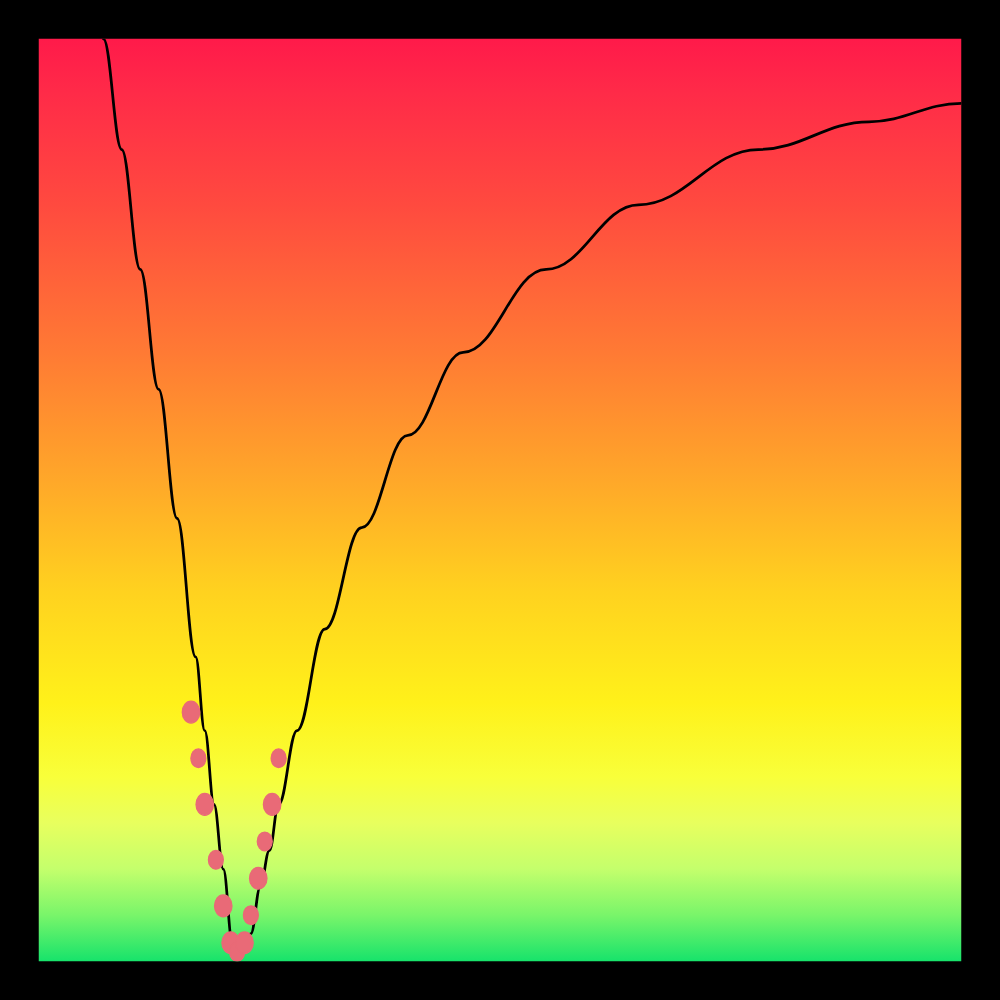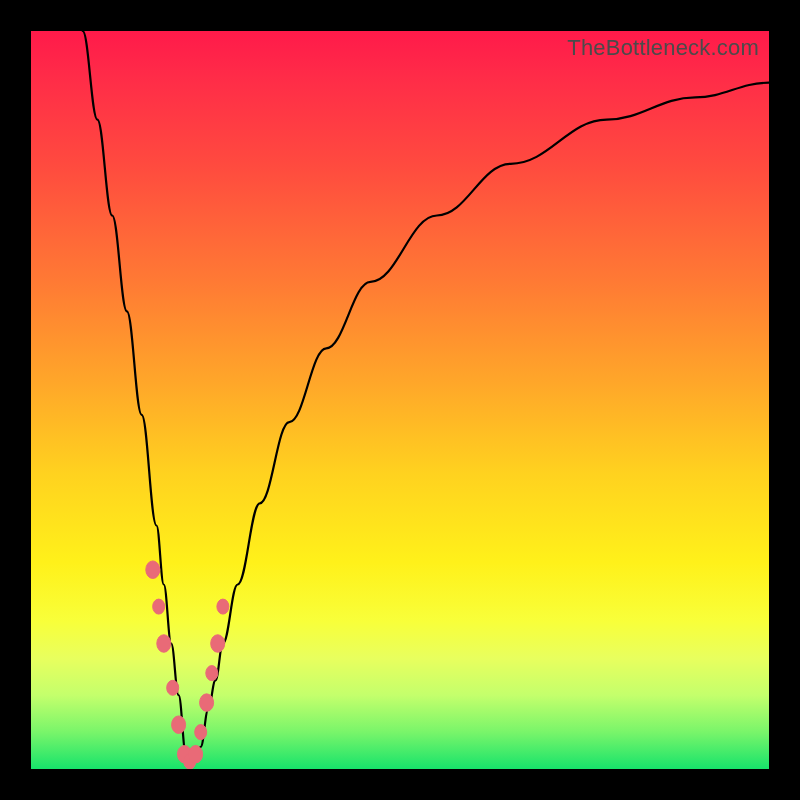--- a/index.html
+++ b/index.html
@@ -68,21 +68,20 @@
     fill: #e96a77;
     stroke: #e96a77;
   }
 </style>
 </head>
 <body>
 
 <div class="frame">
   <div class="plot-area">
 
-    <span class="watermark">TheBottleneck.com</span>
 
     <svg class="curve" viewBox="0 0 738 738" preserveAspectRatio="none">
       <path id="curvePath" class="curve-path" d="M 51.7 0.0 C 57.6 0.0, 60.5 88.6, 66.4 88.6 C 72.3 88.6, 75.3 184.5, 81.2 184.5 C 87.1 184.5, 90.0 280.4, 95.9 280.4 C 101.8 280.4, 104.8 383.8, 110.7 383.8 C 116.6 383.8, 119.6 494.5, 125.5 494.5 C 128.4 494.5, 129.9 553.5, 132.8 553.5 C 135.8 553.5, 137.3 612.5, 140.2 612.5 C 143.2 612.5, 144.6 664.2, 147.6 664.2 C 150.6 664.2, 152.0 723.2, 155.0 723.2 C 157.9 723.2, 159.4 730.6, 162.4 730.6 C 165.3 730.6, 166.8 715.9, 169.7 715.9 C 172.7 715.9, 174.2 679.0, 177.1 679.0 C 180.1 679.0, 181.5 649.4, 184.5 649.4 C 187.5 649.4, 188.9 612.5, 191.9 612.5 C 197.8 612.5, 200.7 553.5, 206.6 553.5 C 215.5 553.5, 219.9 472.3, 228.8 472.3 C 240.6 472.3, 246.5 391.1, 258.3 391.1 C 273.1 391.1, 280.4 317.3, 295.2 317.3 C 312.9 317.3, 321.8 250.9, 339.5 250.9 C 366.0 250.9, 379.3 184.5, 405.9 184.5 C 435.4 184.5, 450.2 132.8, 479.7 132.8 C 518.1 132.8, 537.3 88.6, 575.6 88.6 C 611.1 88.6, 628.8 66.4, 664.2 66.4 C 693.7 66.4, 708.5 51.7, 738.0 51.7"></path>
       <g id="markerGroup">
           <ellipse cx="121.8" cy="538.7" rx="7" ry="8.75" class="marker"></ellipse>
           <ellipse cx="127.7" cy="575.6" rx="6" ry="7.5" class="marker"></ellipse>
           <ellipse cx="132.8" cy="612.5" rx="7" ry="8.75" class="marker"></ellipse>
           <ellipse cx="141.7" cy="656.8" rx="6" ry="7.5" class="marker"></ellipse>
           <ellipse cx="147.6" cy="693.7" rx="7" ry="8.75" class="marker"></ellipse>
           <ellipse cx="153.5" cy="723.2" rx="7" ry="8.75" class="marker"></ellipse>

